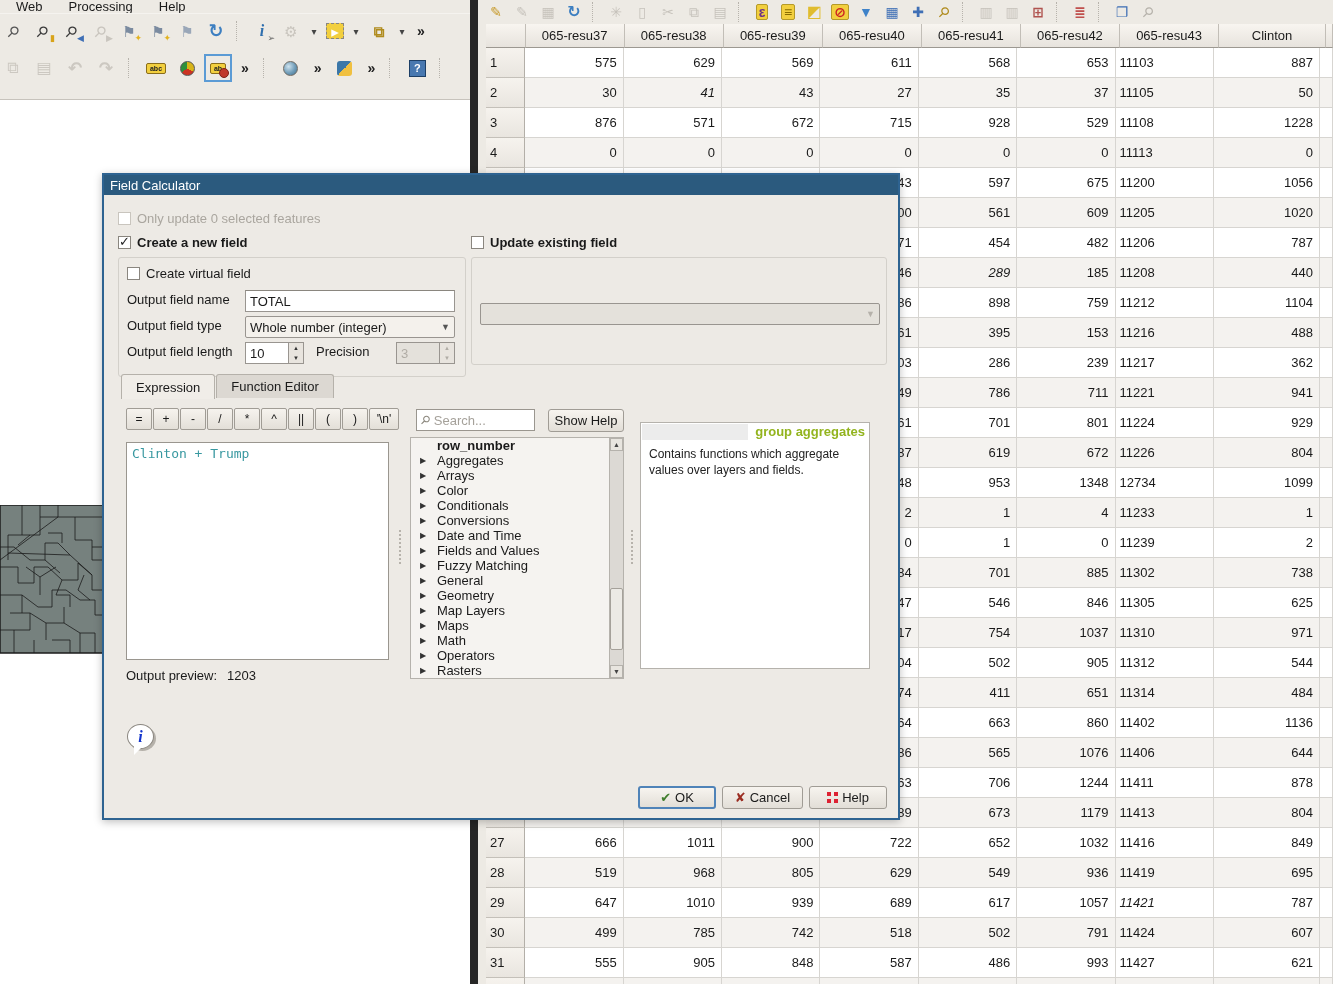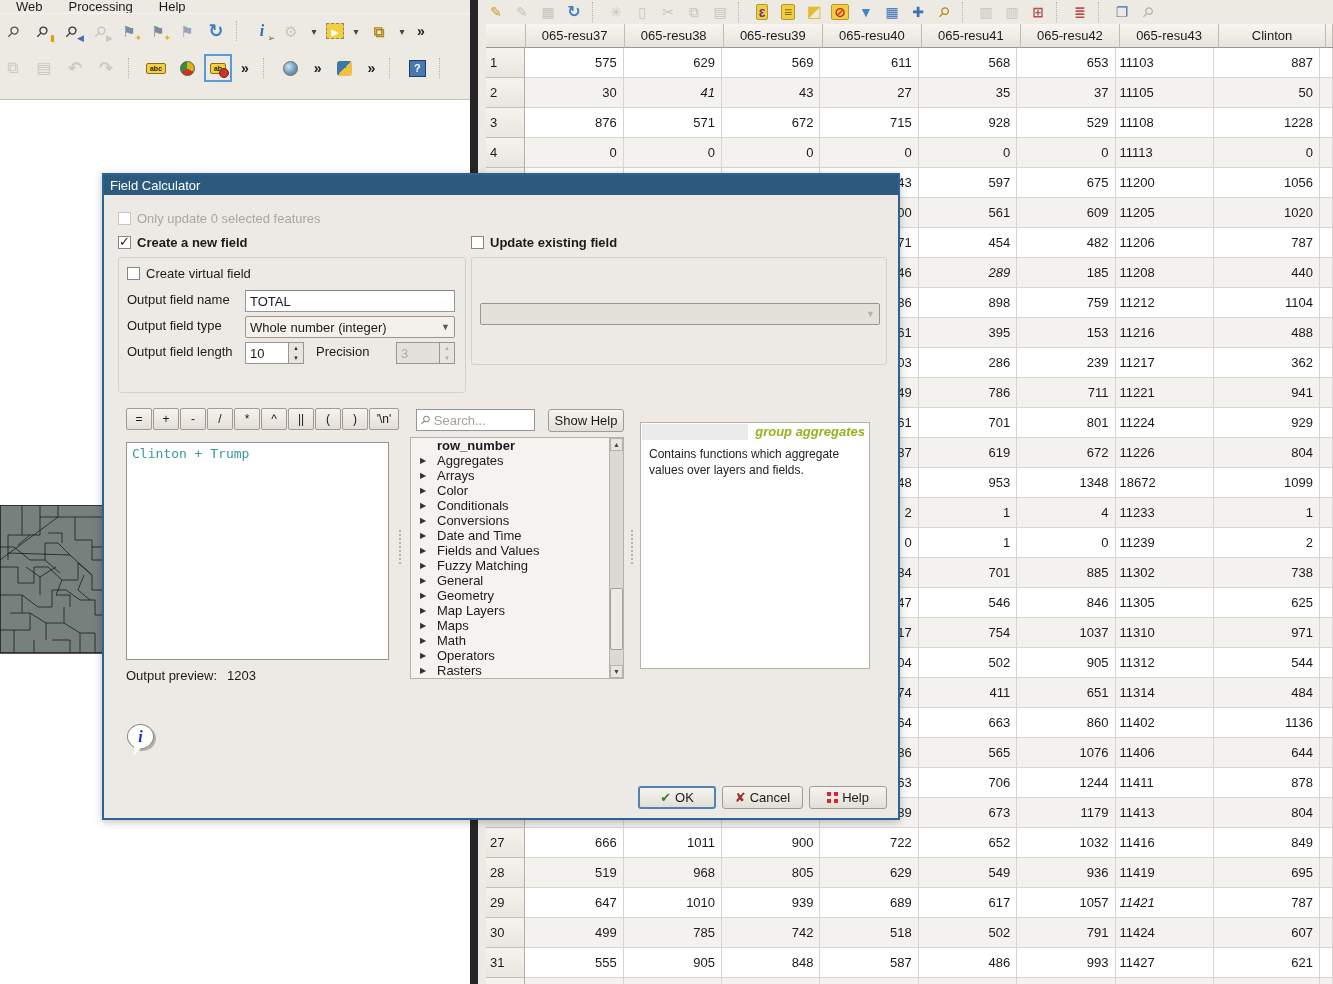--- a/index.html
+++ b/index.html
@@ -81,21 +81,21 @@
   .searchbox .mag { transform:rotate(45deg); font-size:12px; color:#8d897f; }
   .btn { background:linear-gradient(#f7f4ef,#e2ded7); border:1px solid #a09c95; border-radius:3px; font-size:13px; display:flex; align-items:center; justify-content:center; gap:4px; }
   .fn-list { position:absolute; left:306px; top:262px; width:214px; height:242px; background:#f5f3f0; border:1px solid #b5b2ac; overflow:hidden; }
   .fn-item { height:15px; display:flex; align-items:center; font-size:13px; padding-left:26px; position:relative; }
   .fn-item.first { font-weight:bold; }
   .fn-item .tri { position:absolute; left:9px; font-size:8px; color:#333; }
   .sbar { position:absolute; right:0; top:0; bottom:0; width:14px; background:#dcd9d4; border-left:1px solid #b5b2ac; }
   .sbar .ar { position:absolute; left:0; width:13px; height:13px; font-size:7px; display:flex; align-items:center; justify-content:center; color:#444; background:#e8e5df; border:1px solid #b5b2ac; }
   .sbar .thumb { position:absolute; left:0; width:13px; background:#eceae5; border:1px solid #a5a19a; border-radius:2px; }
   .help-panel { position:absolute; left:536px; top:247px; width:230px; height:247px; background:#fff; border:1px solid #b5b2ac; }
-  .help-title { display:flex; height:18px;font-style:italic; }
+  .help-title { display:flex; height:18px; }
   .help-title .band { flex:1; background:#ececec; margin:1px; }
   .help-title .t { color:#93b41e; font-weight:bold; font-size:13px; padding:1px 4px 0 6px; }
   .help-body { font-size:12px; padding:6px 8px; color:#222; line-height:1.3; }
   .splitter { position:absolute; width:3px; height:34px; border-left:2px dotted #b7b3ac; }
 
   .preview { position:absolute; left:22px; top:493px; font-size:13px; display:flex; gap:10px; }
   .info-icon { position:absolute; left:23px; top:549px; width:27px; height:25px; background:#fff; border:1px solid #8a867f; border-radius:50%; display:flex; align-items:center; justify-content:center; font-family:"Liberation Serif",serif; font-weight:bold; font-style:italic; color:#1133cc; font-size:16px; box-shadow:2px 2px 0 #b5b1aa; }
   .info-icon::after { content:""; position:absolute; left:6px; bottom:-7px; border:5px solid transparent; border-top-color:#fff; border-left-color:#fff; }
   .info-text { position:absolute; left:91px; top:549px; width:690px; font-size:13px; line-height:1.45; }
   .dlg-btn { position:absolute; height:23px; }
@@ -486,21 +486,21 @@
           <div class="td" style="width: 7px;"></div>
         </div>
         <div class="trow">
           <div class="rn" style="width: 40px;">15</div>
           <div class="td" style="width: 100px;"></div>
           <div class="td" style="width: 100px;"></div>
           <div class="td" style="width: 100px;"></div>
           <div class="td" style="width: 100px;">48</div>
           <div class="td" style="width: 100px;">953</div>
           <div class="td" style="width: 100px;">1348</div>
-          <div class="td left" style="width: 100px;">18672</div>
+          <div class="td left" style="width: 100px;">12734</div>
           <div class="td" style="width: 108px;">1099</div>
           <div class="td" style="width: 7px;"></div>
         </div>
         <div class="trow even">
           <div class="rn" style="width: 40px;">16</div>
           <div class="td" style="width: 100px;"></div>
           <div class="td" style="width: 100px;"></div>
           <div class="td" style="width: 100px;"></div>
           <div class="td" style="width: 100px;">2</div>
           <div class="td" style="width: 100px;">1</div>
@@ -717,21 +717,21 @@
 
   <div class="row-flex" style="left:14px; top:60px;">
     <span class="cb checked"></span>
     <span class="lbl-b">Create a new field</span>
   </div>
   <div class="row-flex" style="left:367px; top:60px;">
     <span class="cb"></span>
     <span class="lbl-b">Update existing field</span>
   </div>
 
-  <div class="groupbox" style="left:14px; top:82px; width:348px; height:136px;">
+  <div class="groupbox" style="left:14px; top:82px; width:348px; height:120px;">
     <div class="row-flex" style="left:8px; top:8px; position:absolute;">
       <span class="cb"></span>
       <span>Create virtual field</span>
     </div>
     <div class="row-flex" style="left:8px; top:34px; position:absolute;">
       <span>Output field name</span>
     </div>
     <div class="field" style="position:absolute; left:126px; top:32px; width:210px;">
       <span>TOTAL</span>
     </div>
@@ -764,20 +764,24 @@
     </div>
   </div>
 
   <div class="groupbox" style="left:367px; top:82px; width:416px; height:108px;">
     <div class="selectbox disabled" style="position:absolute; left:8px; top:45px; width:400px;">
       <span></span>
       <span class="sel-arrow" style="color:#b5b1aa;">▼</span>
     </div>
   </div>
 
+  <div class="tabs">
+    <div class="tab active">Expression</div>
+    <div class="tab">Function Editor</div>
+  </div>
 
   <div class="row-flex" style="left:22px; top:233px; gap:0;">
       <span class="opbtn">=</span>
       <span class="opbtn">+</span>
       <span class="opbtn">-</span>
       <span class="opbtn">/</span>
       <span class="opbtn">*</span>
       <span class="opbtn">^</span>
       <span class="opbtn">||</span>
       <span class="opbtn">(</span>

